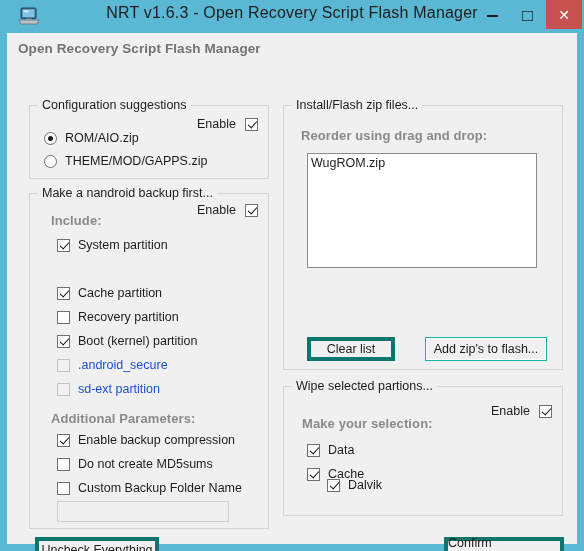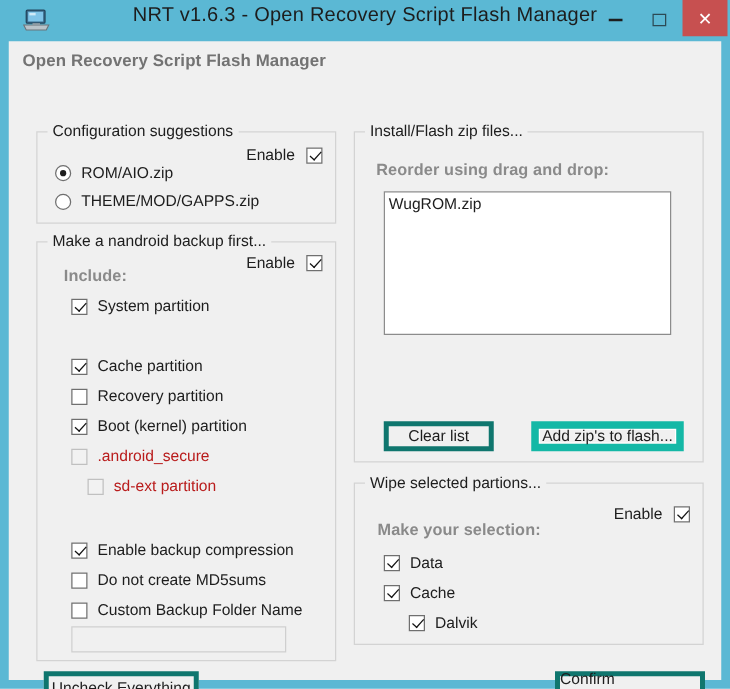--- a/index.html
+++ b/index.html
@@ -180,21 +180,21 @@
 
   .opt-row {
     position: absolute;
     display: flex;
     align-items: center;
     gap: 8px;
     font-size: 12.5px;
     color: #1d1d1d;
     white-space: nowrap;
   }
-  .opt-row.disabled { color: #b91c1c; }
+  .opt-row.disabled { color: #1d4ed8; }
 
   
   #ziplist {
     position: absolute;
     left: 300px; top: 120px;
     width: 230px; height: 115px;
     background: #ffffff;
     border: 1px solid #8c8c8c;
     box-sizing: border-box;
     overflow: hidden;
@@ -214,21 +214,21 @@
     box-sizing: border-box;
     font-size: 12.5px;
     color: #1d1d1d;
     display: flex;
     align-items: center;
     justify-content: center;
     font-family: "Liberation Sans", sans-serif;
     cursor: default;
   }
   .btn.focus {
-    border: 6px solid #14b8a6;
+    border: 1px solid #14b8a6;
     box-shadow: inset 0 0 0 1px #ffffff;
   }
   #btn-clear    { left: 300px; top: 304px; width: 88px;  height: 24px; }
   #btn-addzip   { left: 418px; top: 304px; width: 122px; height: 24px; }
   #btn-uncheck  { left: 28px;  top: 504px; width: 124px; height: 25px; }
   #btn-confirm  { left: 437px; top: 504px; width: 120px; height: 25px; }
 
   
   #custom-folder-field {
     position: absolute;
@@ -313,25 +313,26 @@
       <span>Recovery partition</span>
     </div>
     <div class="opt-row" style="left:50px; top:301px;">
       <span class="cb checked"></span>
       <span>Boot (kernel) partition</span>
     </div>
     <div class="opt-row disabled" style="left:50px; top:325px;">
       <span class="cb disabled"></span>
       <span>.android_secure</span>
     </div>
-    <div class="opt-row disabled" style="left:63px; top:349px;">
+    <div class="opt-row disabled" style="left:50px; top:349px;">
       <span class="cb disabled"></span>
       <span>sd-ext partition</span>
     </div>
 
+    <div class="sublabel" style="left:44px; top:378px;">Additional Parameters:</div>
 
     <div class="opt-row" style="left:50px; top:400px;">
       <span class="cb checked"></span>
       <span>Enable backup compression</span>
     </div>
     <div class="opt-row" style="left:50px; top:424px;">
       <span class="cb"></span>
       <span>Do not create MD5sums</span>
     </div>
     <div class="opt-row" style="left:50px; top:448px;">
@@ -362,21 +363,21 @@
     <div class="sublabel" style="left:295px; top:383px;">Make your selection:</div>
 
     <div class="opt-row" style="left:300px; top:410px;">
       <span class="cb checked"></span>
       <span>Data</span>
     </div>
     <div class="opt-row" style="left:300px; top:434px;">
       <span class="cb checked"></span>
       <span>Cache</span>
     </div>
-    <div class="opt-row" style="left:300px; top:458px;padding-left:20px;">
+    <div class="opt-row" style="left:300px; top:445px;padding-left:20px;">
       <span class="cb checked"></span>
       <span>Dalvik</span>
     </div>
 
     <div class="btn" id="btn-uncheck">Uncheck Everything</div>
     <div class="btn" id="btn-confirm">Confirm Operation...</div>
 
   </div>
 </div>
 

